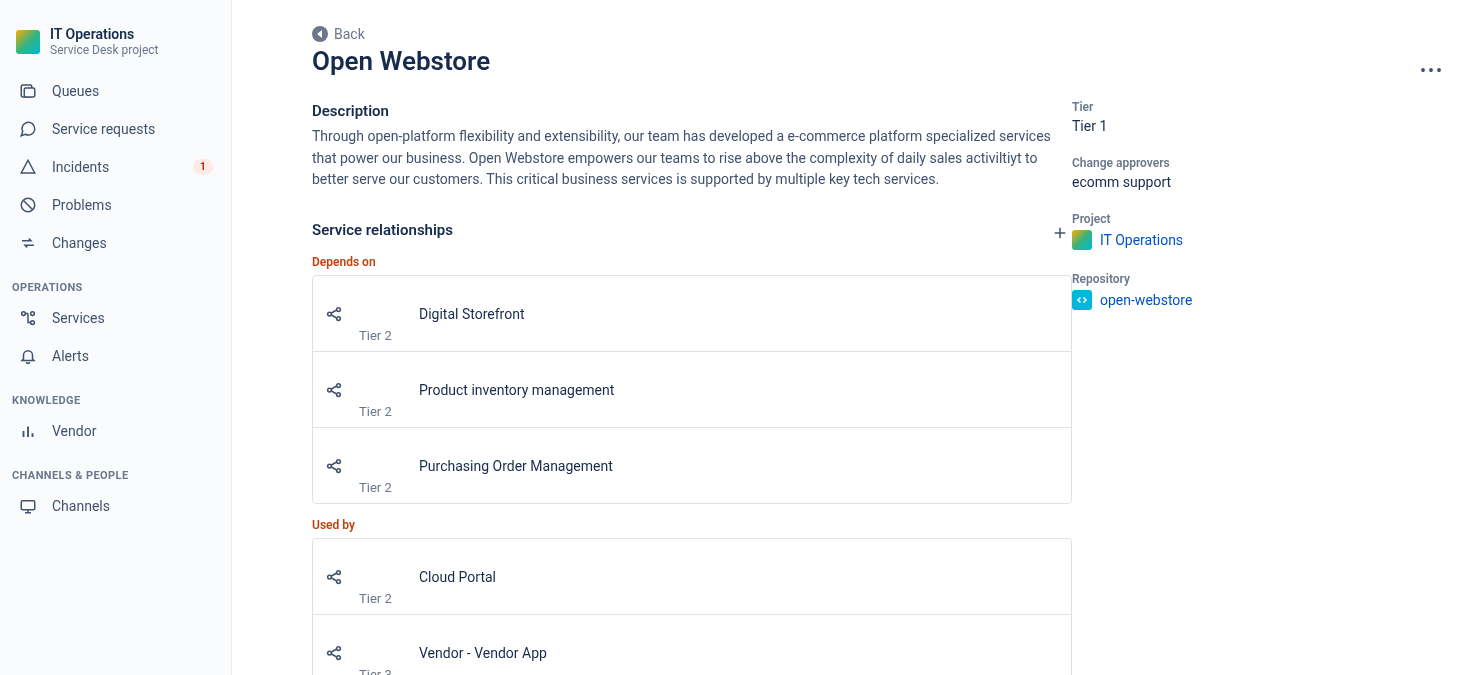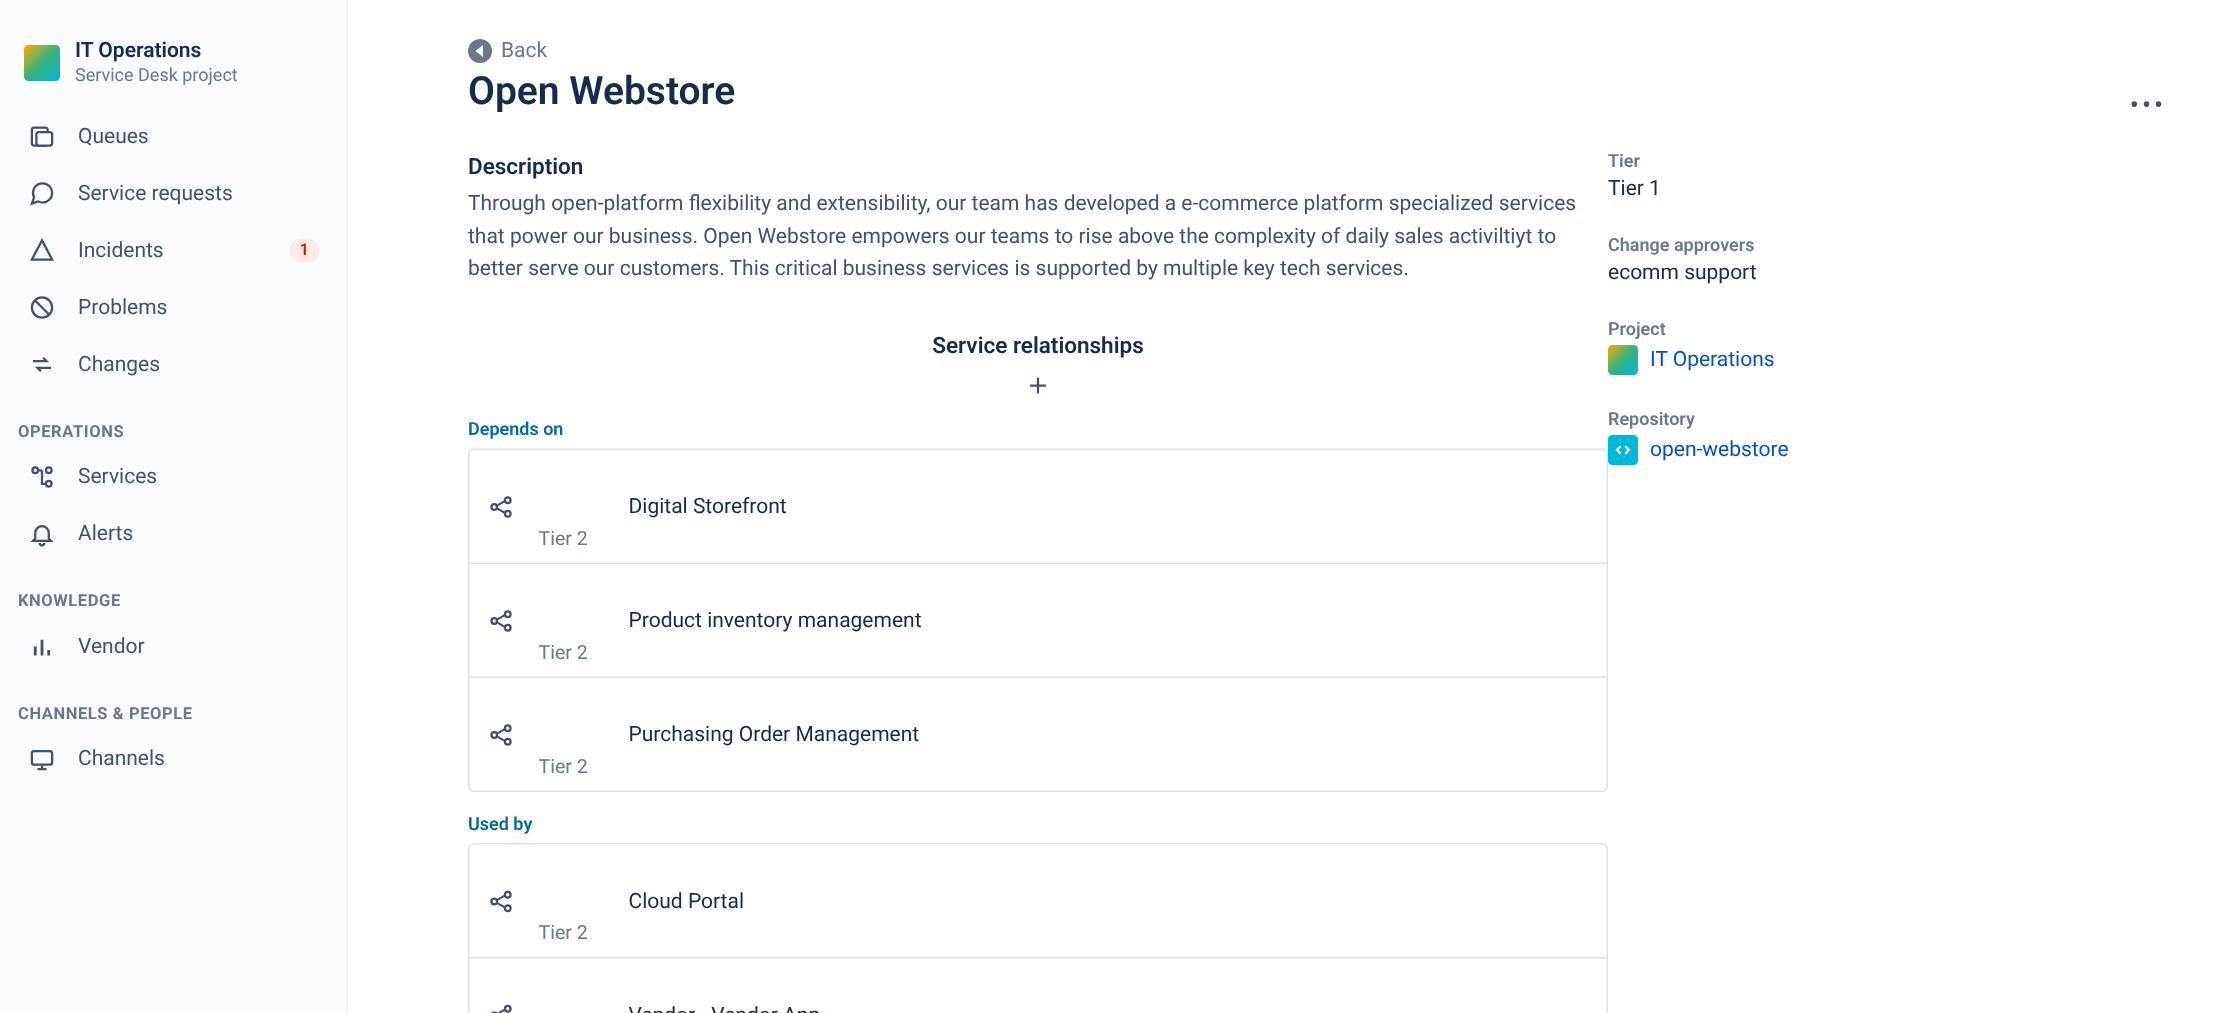--- a/index.html
+++ b/index.html
@@ -142,34 +142,32 @@
       color: #172B4D;
       margin-bottom: 6px;
     }
     .description-text {
       color: #42526E;
       line-height: 1.55;
       margin-bottom: 30px;
     }
     .rel-header-row {
       display:flex;
-      align-items:center;
       justify-content:space-between;
       margin-bottom:10px;
-      flex-direction:column;
     }
     .add-btn{
       width:24px;height:24px;
       display:flex;align-items:center;justify-content:center;
       color:#42526E;cursor:pointer;border-radius:3px;
     }
     .rel-group-label{
       font-size:12px;
       font-weight:600;
-      color:#0369a1;
+      color:#c2410c;
       margin-bottom:6px;
       margin-top:4px;
     }
     .rel-list{
       border:1px solid #DFE1E6;
       border-radius:4px;
       margin-bottom:14px;
       overflow:hidden;
     }
     .rel-item{

